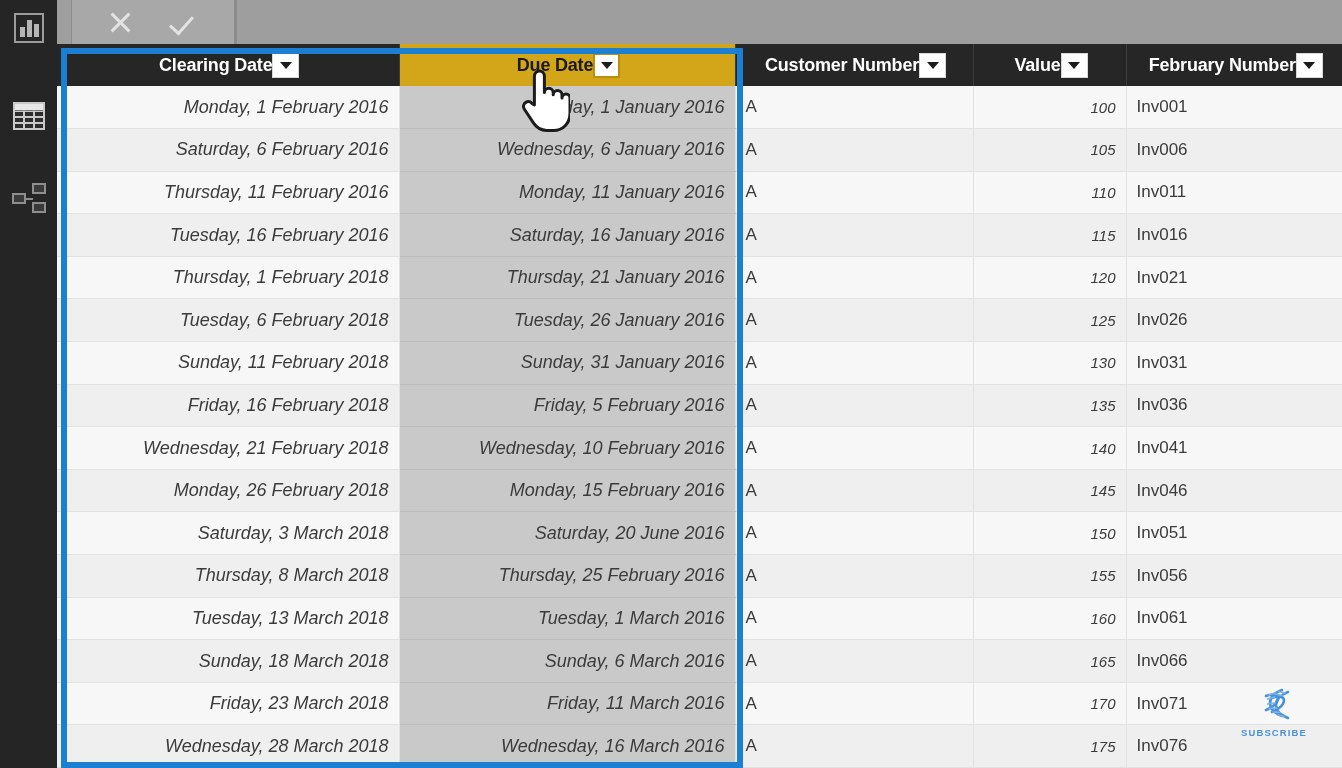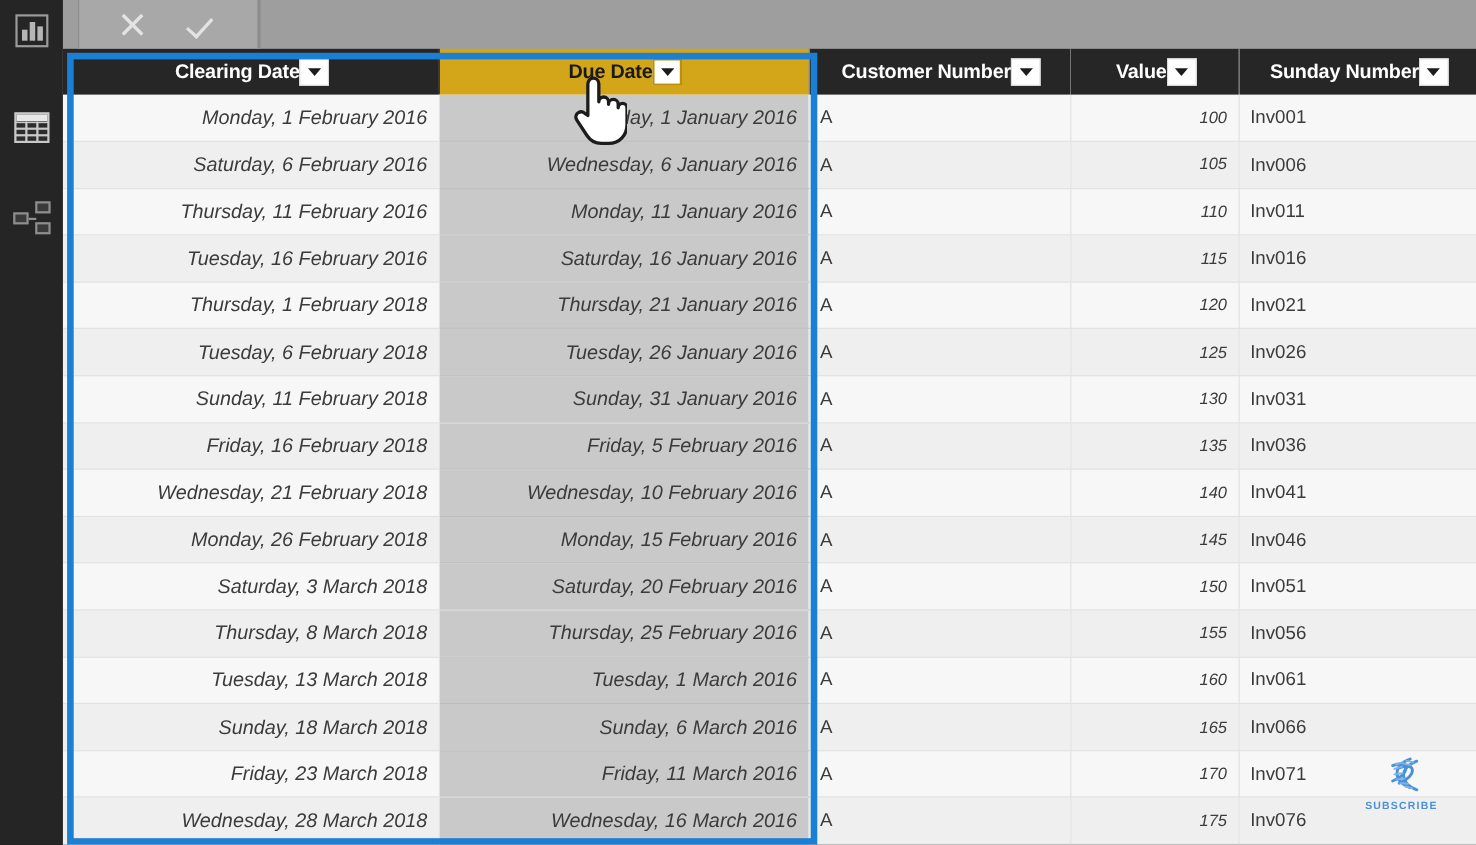--- a/index.html
+++ b/index.html
@@ -319,21 +319,21 @@
           <th>
             <span class="th-inner">
               <span>Value</span>
               <span class="filter-btn">
                 <span class="caret"></span>
               </span>
             </span>
           </th>
           <th style="border-right:none;">
             <span class="th-inner">
-              <span>Sunday Number</span>
+              <span>February Number</span>
               <span class="filter-btn">
                 <span class="caret"></span>
               </span>
             </span>
           </th>
         </tr>
       </thead>
       <tbody id="tbody">
           <tr>
             <td class="date-cell">Monday, 1 February 2016</td>
@@ -400,21 +400,21 @@
           </tr>
           <tr>
             <td class="date-cell">Monday, 26 February 2018</td>
             <td class="date-cell sel-col">Monday, 15 February 2016</td>
             <td class="text-cell">A</td>
             <td class="num-cell">145</td>
             <td class="text-cell" style="border-right: none;">Inv046</td>
           </tr>
           <tr>
             <td class="date-cell">Saturday, 3 March 2018</td>
-            <td class="date-cell sel-col">Saturday, 20 February 2016</td>
+            <td class="date-cell sel-col">Saturday, 20 June 2016</td>
             <td class="text-cell">A</td>
             <td class="num-cell">150</td>
             <td class="text-cell" style="border-right: none;">Inv051</td>
           </tr>
           <tr>
             <td class="date-cell">Thursday, 8 March 2018</td>
             <td class="date-cell sel-col">Thursday, 25 February 2016</td>
             <td class="text-cell">A</td>
             <td class="num-cell">155</td>
             <td class="text-cell" style="border-right: none;">Inv056</td>

